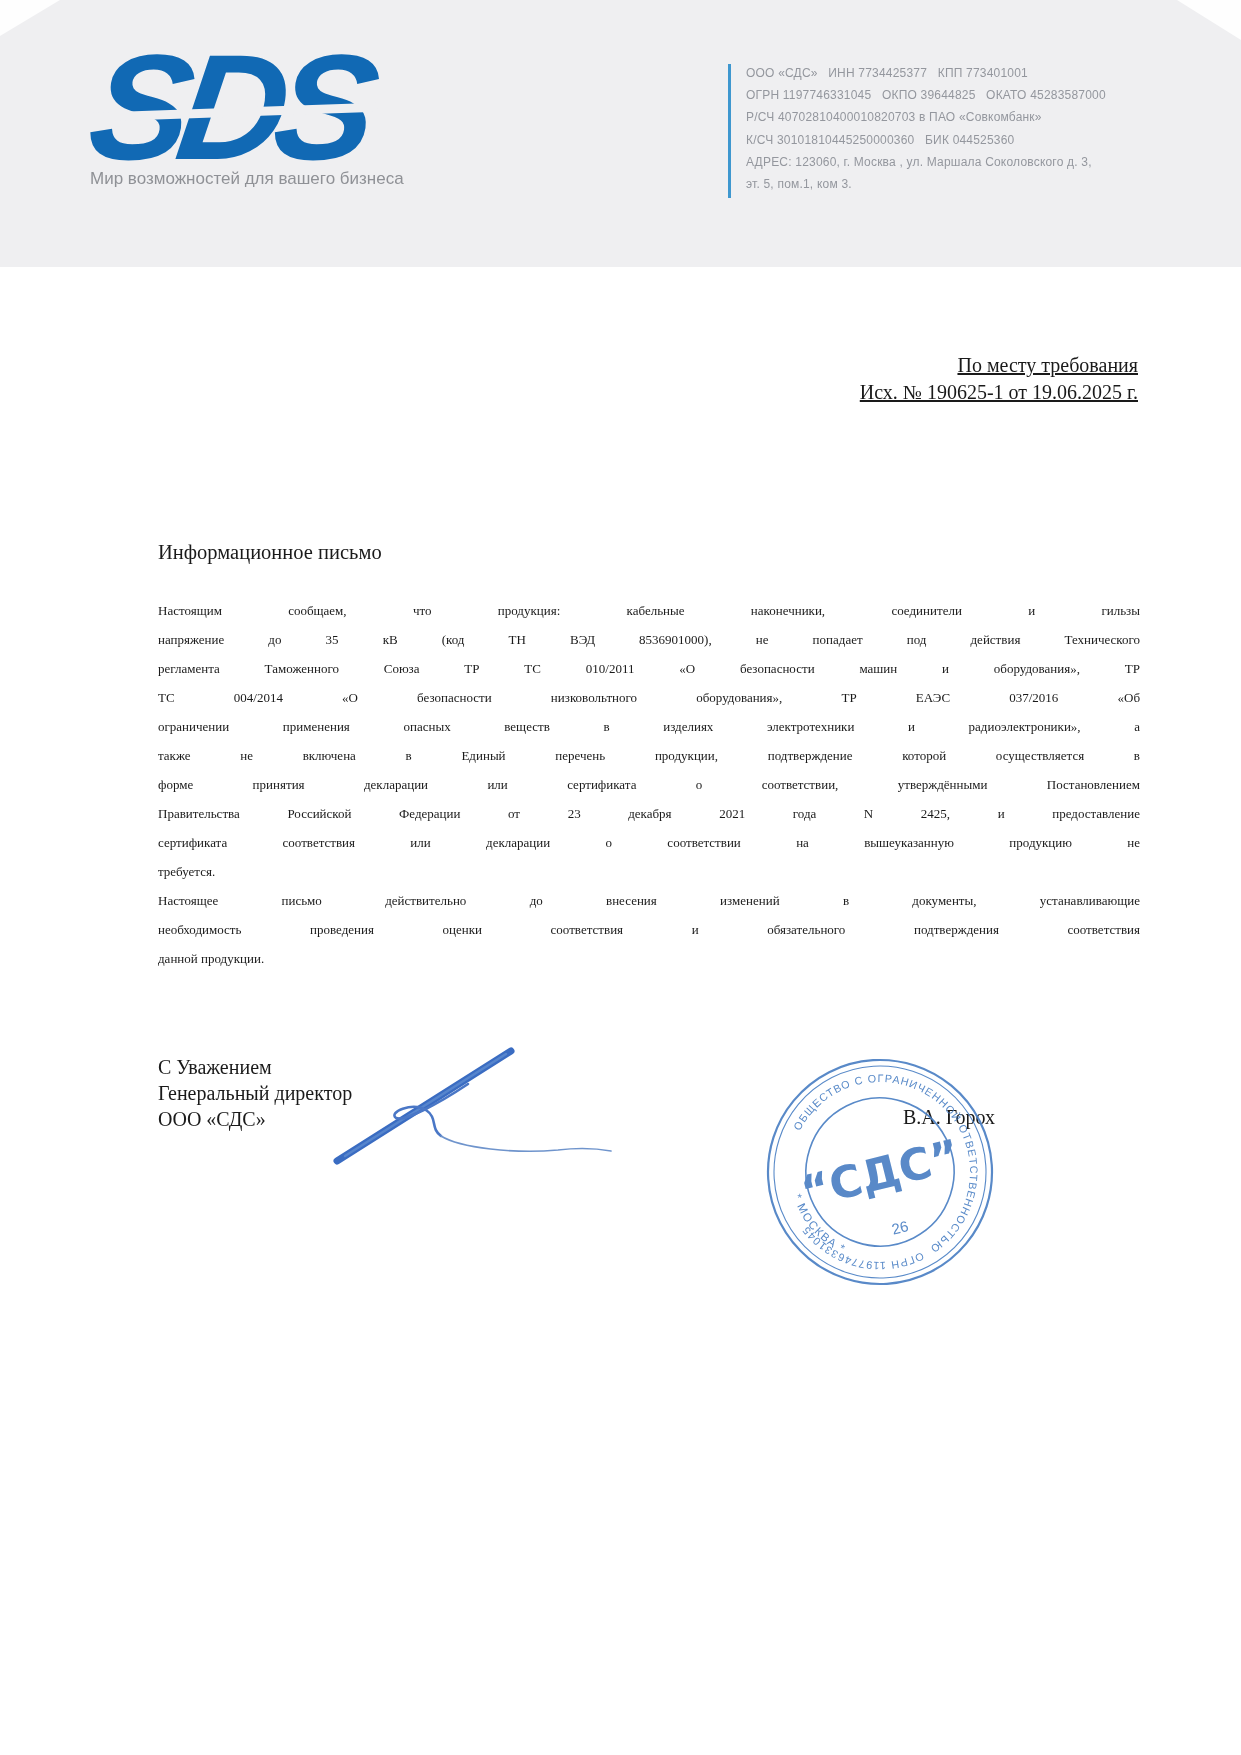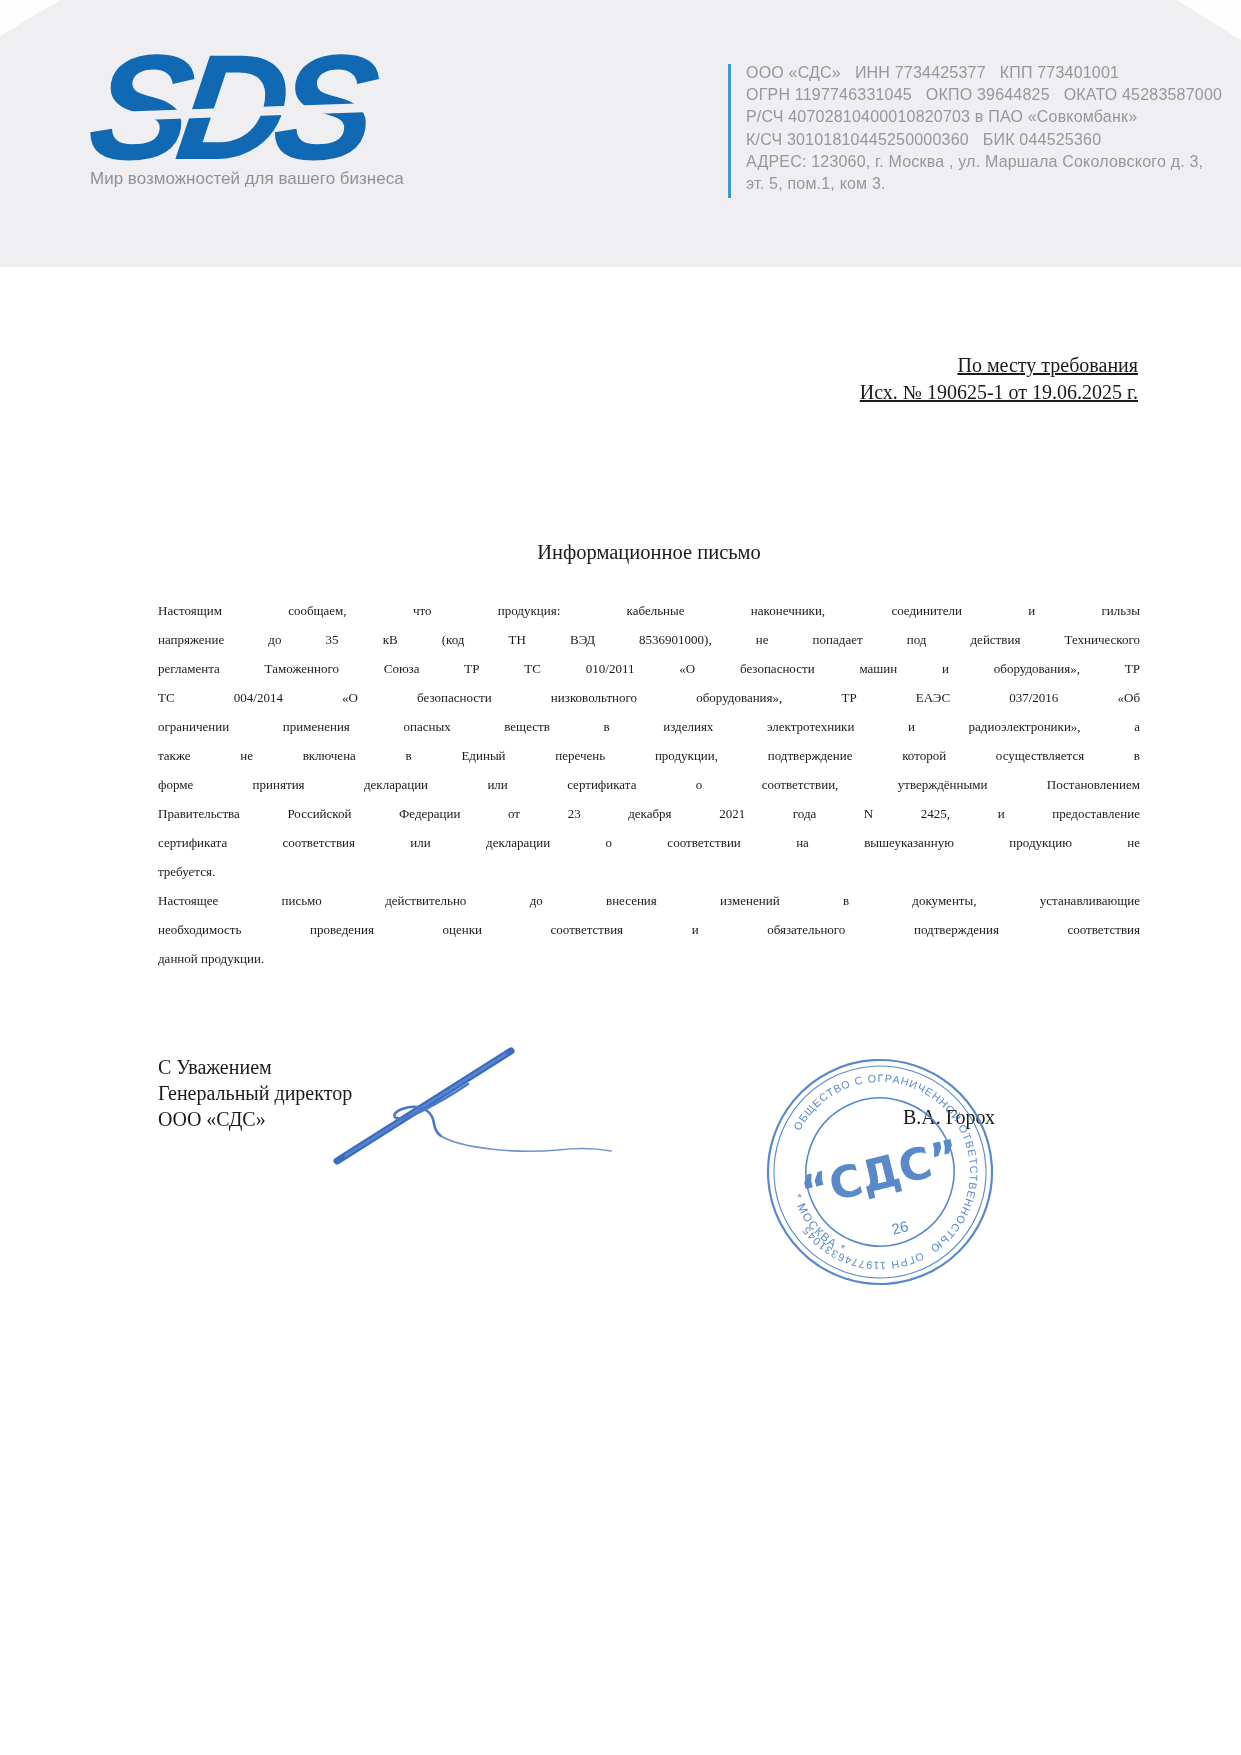--- a/index.html
+++ b/index.html
@@ -16,26 +16,26 @@
   .logo{position:absolute;left:92px;top:40px;width:270px;height:135px;}
   .logo-text{font-family:"Liberation Sans", sans-serif;font-weight:bold;font-style:italic;
         font-size:150px;line-height:135px;color:#1169b4;letter-spacing:-12px;transform:skewX(-8deg);}
   .logo-stripe{position:absolute;left:-14px;top:68px;width:300px;height:9px;background:#efeff1;
         transform:rotate(-2deg);}
   .tagline{position:absolute;left:90px;top:169px;width:430px;font-family:"Liberation Sans", sans-serif;
         font-size:17px;color:#8f9196;}
 
   .req-divider{position:absolute;left:728px;top:64px;width:3px;height:134px;background:#3e97cf;}
   .requisites{position:absolute;left:746px;top:62px;font-family:"Liberation Sans", sans-serif;
-        font-size:16px;line-height:22.2px;color:#94979e;letter-spacing:.2px;}
+        font-size:12px;line-height:22.2px;color:#94979e;letter-spacing:.2px;}
   .requisites div{white-space:pre;}
 
   
   .ref-block{position:absolute;right:103px;top:352px;text-align:right;font-size:20px;line-height:27px;text-decoration:underline;}
-  .letter-title{position:absolute;left:158px;top:541px;width:982px;text-align:center;font-size:20.5px;}
+  .letter-title{position:absolute;left:158px;top:541px;width:982px;text-align:left;font-size:20.5px;}
   .letter-body{position:absolute;left:158px;top:596px;width:982px;font-size:13px;}
   .jline{height:29px;line-height:29px;text-align:justify;text-align-last:justify;white-space:normal;}
   .jline.last{text-align-last:left;}
 
   
   .sig-block{position:absolute;left:158px;top:1054px;font-size:20px;line-height:26px;}
   .signer-name{position:absolute;left:903px;top:1106px;font-size:20px;}
   .sign-svg{position:absolute;left:300px;top:1028px;width:340px;height:150px;}
   .stamp-svg{position:absolute;left:748px;top:1040px;width:264px;height:264px;opacity:.92;}
 </style>

